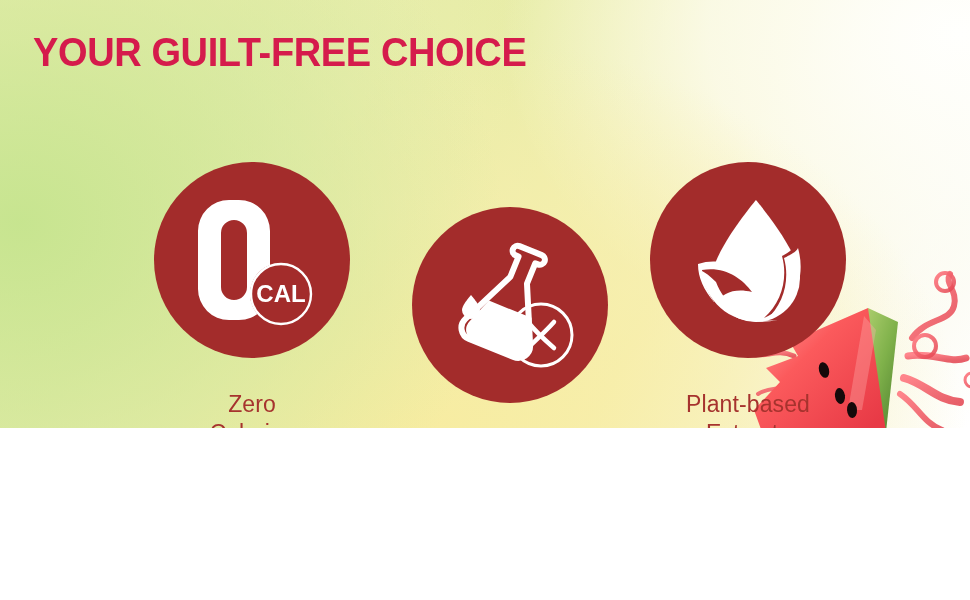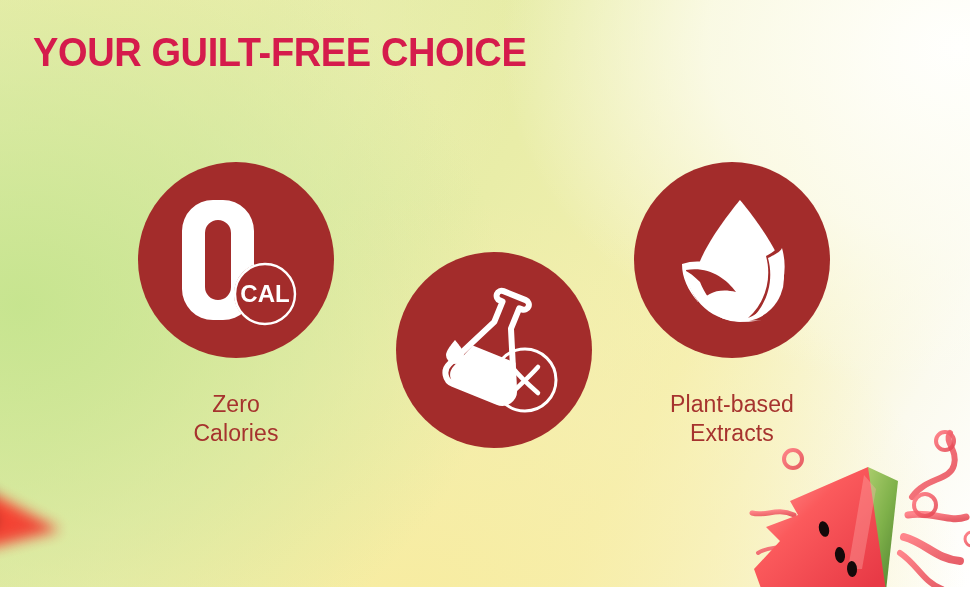--- a/index.html
+++ b/index.html
@@ -3,21 +3,21 @@
 <meta charset="utf-8">
 <style>
   html, body {
     margin: 0;
     padding: 0;
     background: #ffffff;
   }
   #banner {
     position: relative;
     width: 970px;
-    height: 587px;
+    height: 428px;
     overflow: hidden;
     font-family: "Liberation Sans", sans-serif;
     
     background:
       radial-gradient(ellipse 620px 520px at 2% 52%, rgba(197,228,142,0.95) 0%, rgba(205,231,155,0.55) 45%, rgba(214,234,170,0.0) 78%),
       radial-gradient(ellipse 700px 520px at 42% 104%, rgba(248,236,160,0.95) 0%, rgba(248,238,172,0.6) 45%, rgba(250,243,196,0.0) 80%),
       radial-gradient(ellipse 560px 420px at 99% 8%, rgba(255,255,253,1) 0%, rgba(253,253,246,0.75) 45%, rgba(250,250,235,0.0) 82%),
       radial-gradient(ellipse 520px 400px at 10% 2%, rgba(238,238,170,0.9) 0%, rgba(238,240,180,0.45) 52%, rgba(240,242,195,0.0) 85%),
       linear-gradient(118deg, #edeeab 0%, #dfeaa2 22%, #e9eda8 46%, #f5f0b2 68%, #fbfaee 88%, #ffffff 100%);
   }
@@ -53,25 +53,25 @@
     color: #d51b4c;
     font-family: "Liberation Sans", sans-serif;
     transform: scaleX(0.95);
     transform-origin: left center;
     white-space: nowrap;
   }
 
   
   .features {
     position: absolute;
-    left: 0;
+    left: 16px;
     top: 162px;
     width: 880px;
     display: flex;
-    align-items: flex-end;
+    align-items: center;
   }
   .feature {
     position: relative;
     display: flex;
     flex-direction: column;
     align-items: center;
   }
   .feature.f0 { margin-left: 138px; width: 196px; }
   .feature.f1 { margin-left: 62px;  width: 196px; }
   .feature.f2 { margin-left: 42px;  width: 196px; }

